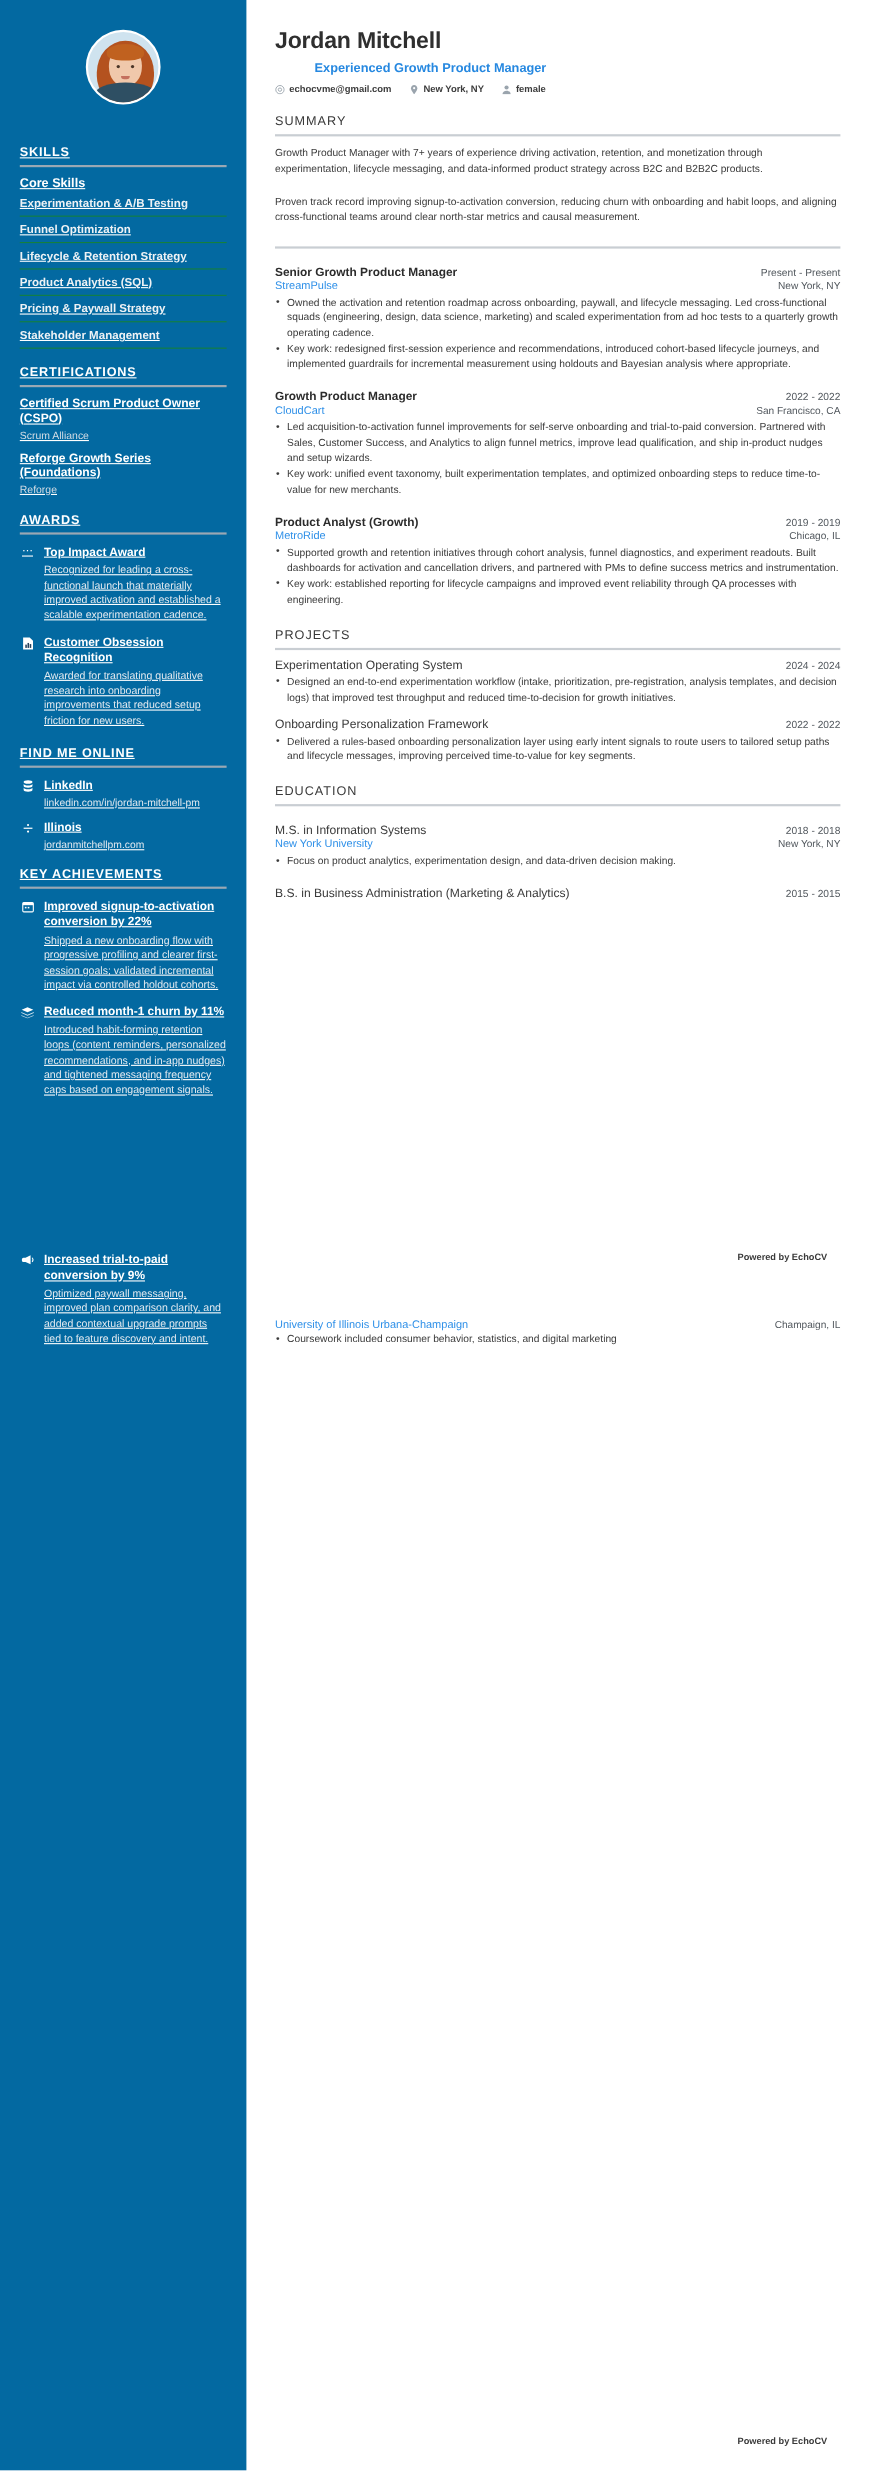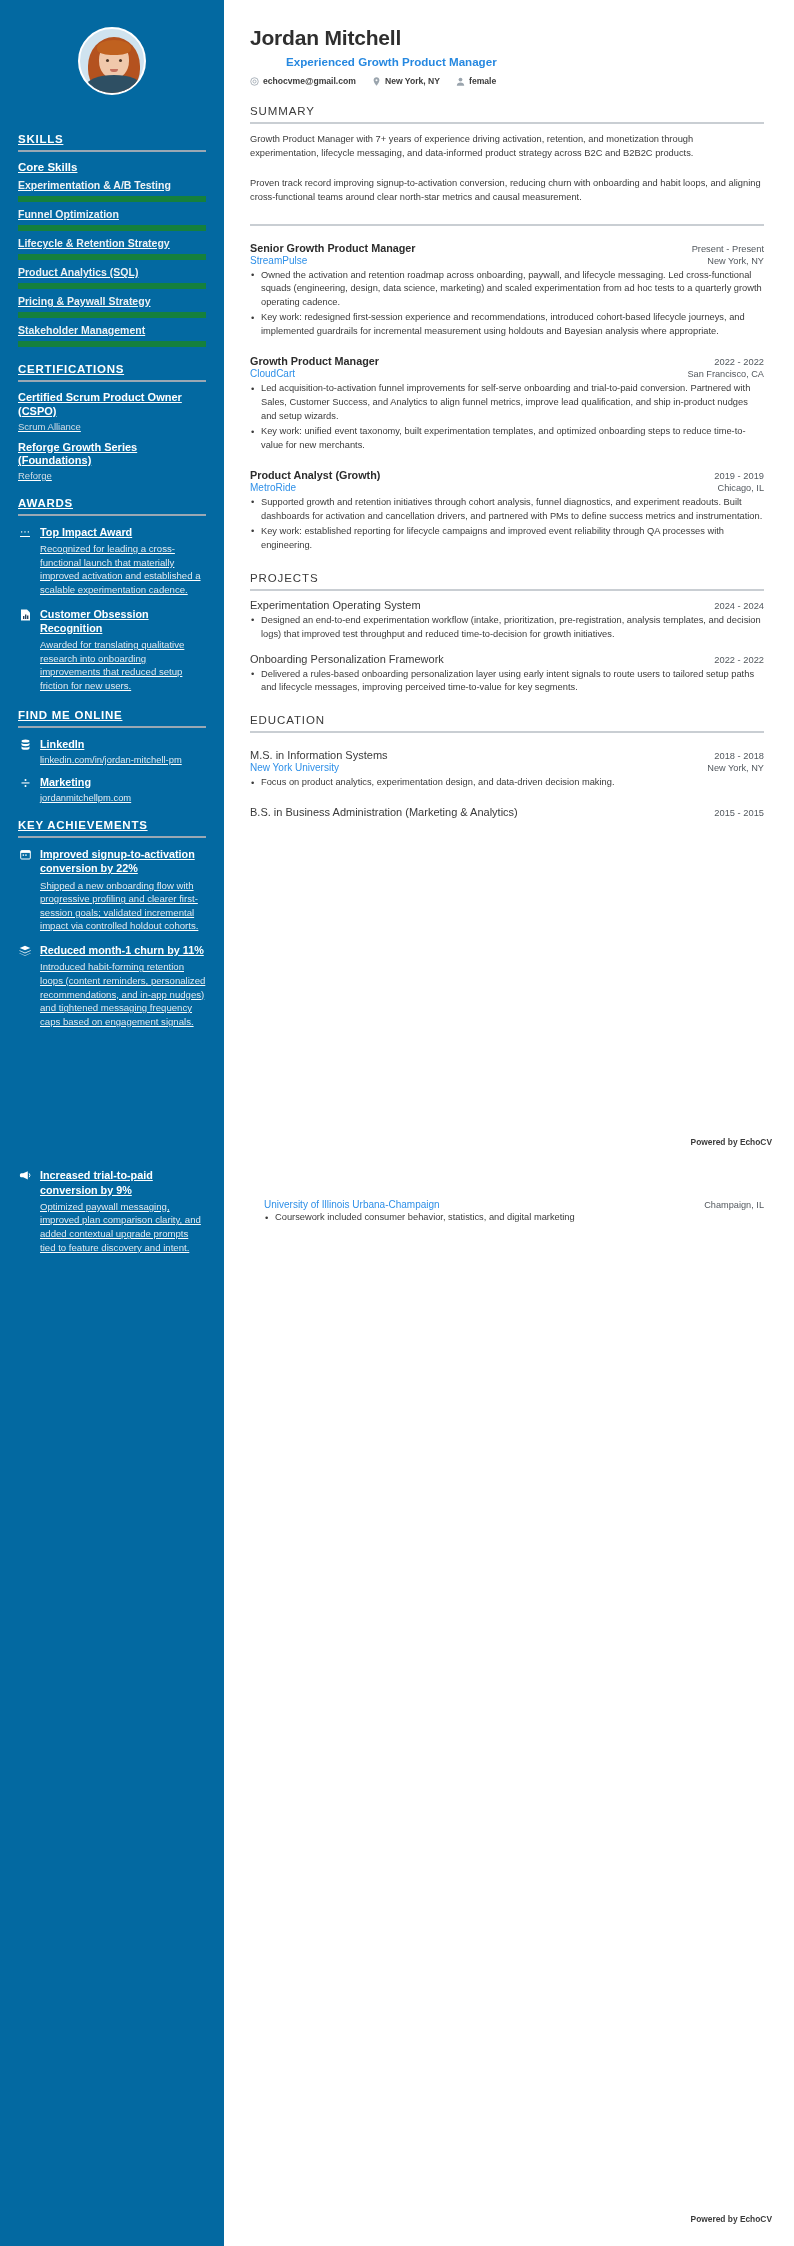--- a/index.html
+++ b/index.html
@@ -105,21 +105,21 @@
     font-weight: bold;
     color: #ffffff;
     margin-bottom: 6px;
   }
   .skill-item {
     font-size: 10.5px;
     font-weight: bold;
     color: #eef2f5;
     padding-bottom: 5px;
     margin-bottom: 6px;
-    border-bottom: 6px solid #15803d;
+    border-bottom: 1px solid #15803d;
   }
   .skill-item:last-child { margin-bottom: 2px; }
 
   .cert-item { margin-bottom: 9px; }
   .cert-name {
     font-size: 11px;
     font-weight: bold;
     color: #ffffff;
     line-height: 1.25;
   }
@@ -269,31 +269,31 @@
     position: absolute;
     left: 1px;
     top: -0.5px;
     color: #3b3b3b;
     font-size: 9.5px;
   }
 
   
   .powered {
     position: absolute;
-    right: 22px;
+    right: 42px;
     font-size: 8.4px;
     font-weight: bold;
     color: #3a3a3a;
   }
   .powered-1 { top: 1137px; }
   .powered-2 { bottom: 22px; }
 
   .edu-tail {
     position: absolute;
-    left: 264px;
+    left: 250px;
     right: 30px;
     top: 1183px;
   }
   .edu-tail .entry-line { margin-bottom: 1px; }
 </style>
 </head>
 <body>
 
 <div class="page">
 
@@ -384,21 +384,21 @@
 
       <div class="ico-row">
         <div class="ico">
           <svg width="11" height="12" viewBox="0 0 11 12" fill="#ffffff">
             <circle cx="5.5" cy="3" r="1"></circle>
             <rect x="1.5" y="5.4" width="8" height="1.1"></rect>
             <circle cx="5.5" cy="9" r="1"></circle>
           </svg>
         </div>
         <div class="ico-body">
-          <div class="ico-title">Marketing</div>
+          <div class="ico-title">Illinois</div>
           <div class="link-sub">jordanmitchellpm.com</div>
         </div>
       </div>
     </section>
 
     <section class="sb-section">
       <div class="sb-heading">KEY ACHIEVEMENTS</div>
       <div class="sb-rule"></div>
 
       <div class="ico-row">

